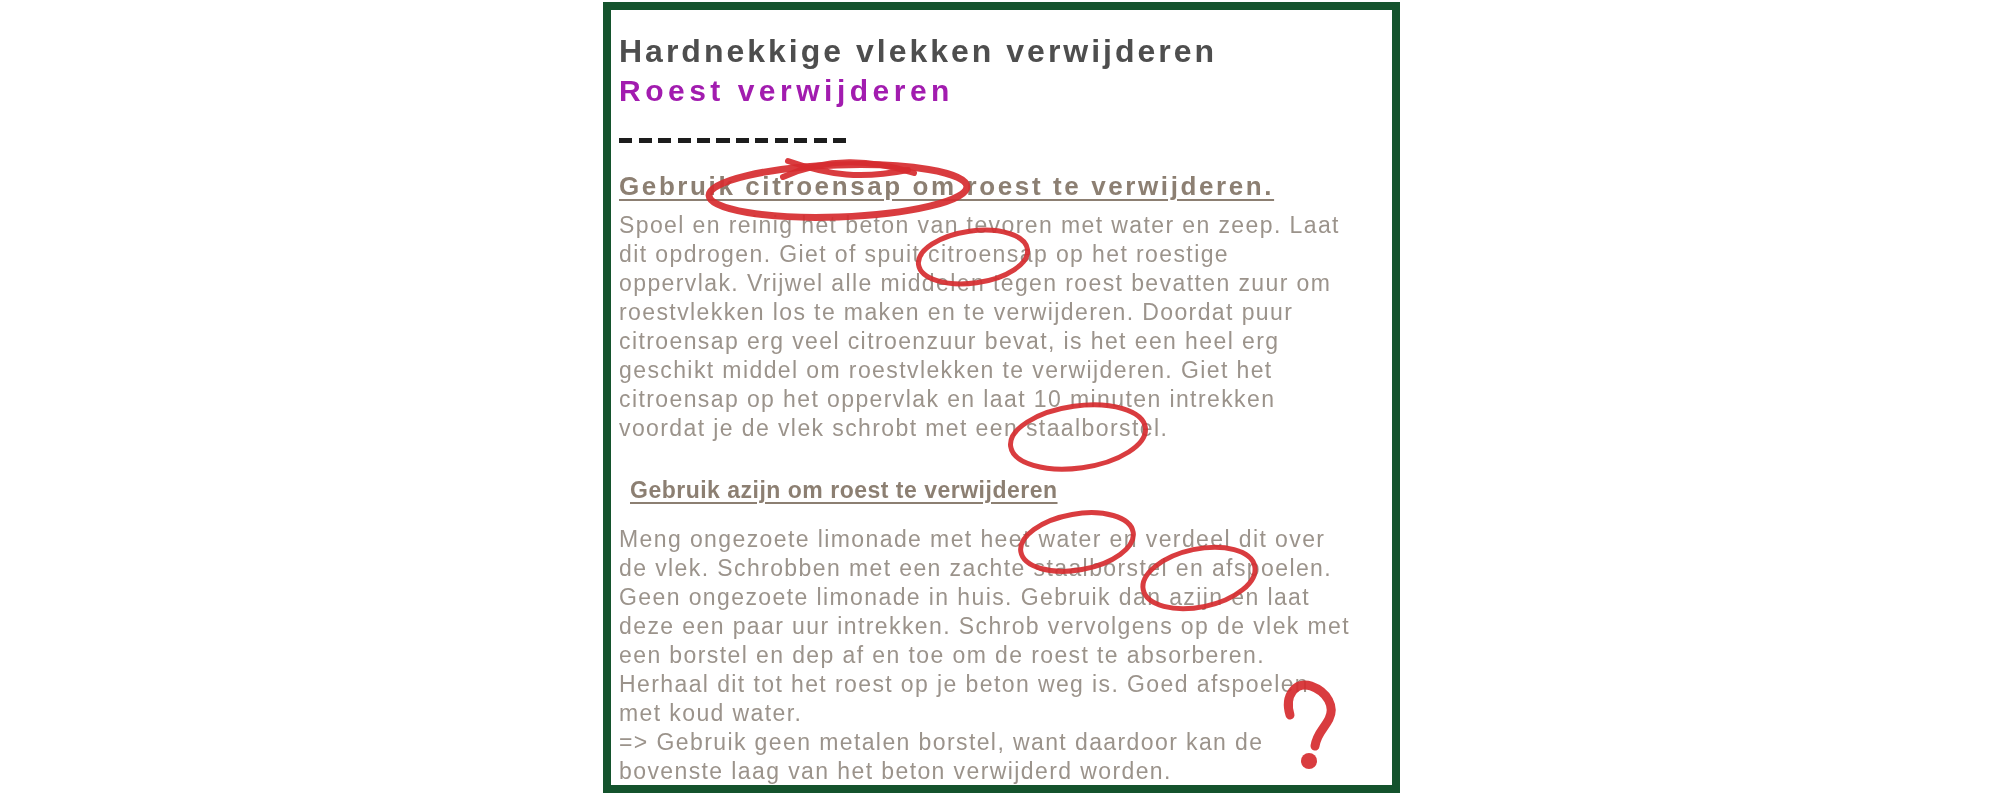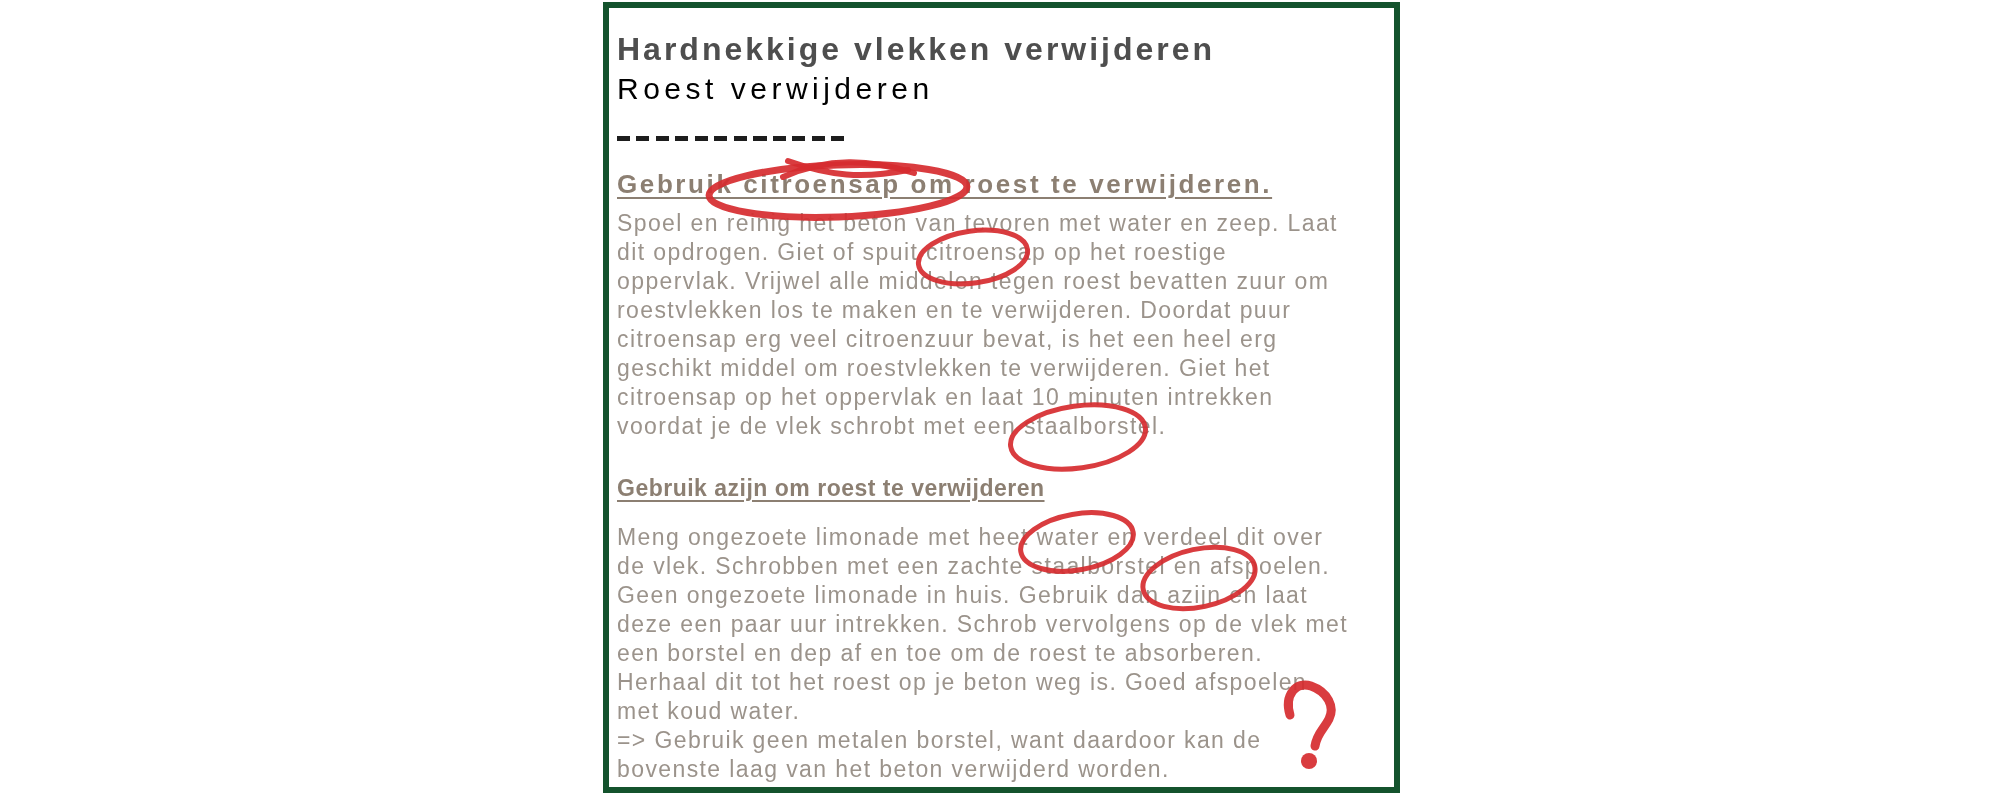--- a/index.html
+++ b/index.html
@@ -1,30 +1,30 @@
 <!DOCTYPE html>
 <html><head>
 <meta charset="utf-8">
 <style>
   html,body{margin:0;padding:0;background:#ffffff;}
   .stage{position:relative;width:2000px;height:800px;background:#ffffff;overflow:hidden;
          font-family:"Liberation Sans", sans-serif;}
   .card{position:absolute;left:603px;top:2px;width:797px;height:791px;box-sizing:border-box;
-        border:6px solid #14532d;background:#ffffff;overflow:hidden;
+        border:8px solid #14532d;background:#ffffff;overflow:hidden;
         padding:22px 24px 0 8px;}
   .doc-title{margin:0;font-size:32px;line-height:38px;font-weight:bold;color:#4e4e4e;
              letter-spacing:3px;white-space:pre;}
-  .doc-subtitle{margin:2px 0 0 0;font-size:30px;line-height:38px;font-weight:400;color:#000000;
+  .doc-subtitle{margin:2px 0 0 0;font-size:30px;line-height:38px;font-weight:700;color:#a21caf;
                 letter-spacing:4.5px;white-space:pre;}
   .dashes{margin-top:28px;width:233px;height:5px;
           background:repeating-linear-gradient(90deg,#1d1d1d 0 13px,transparent 13px 19.5px);}
   .sec-heading{color:#8c7f72;font-weight:bold;text-decoration:underline;
                text-decoration-thickness:2px;text-underline-offset:4px;white-space:pre;}
   .sec-heading.first{margin:26px 0 0 0;font-size:26px;line-height:34px;letter-spacing:2.6px;}
-  .sec-heading.second{margin:32px 0 0 0;font-size:23px;line-height:30px;letter-spacing:0.5px;}
+  .sec-heading.second{margin:32px 0 0 11px;font-size:23px;line-height:30px;letter-spacing:0.5px;}
   .body-text{color:#9b938b;font-size:23px;line-height:29px;letter-spacing:1.4px;
              white-space:pre;margin:0;}
   .body-text.p1{margin-top:8px;}
   .body-text.p2{margin-top:20px;}
   .annot-layer{position:absolute;left:0;top:0;width:2000px;height:800px;pointer-events:none;}
   .annot{fill:none;stroke:#d62b2f;stroke-linecap:round;opacity:0.92;}
   .annot-fill{fill:#d62b2f;stroke:none;opacity:0.92;}
 </style>
 </head>
 <body>

